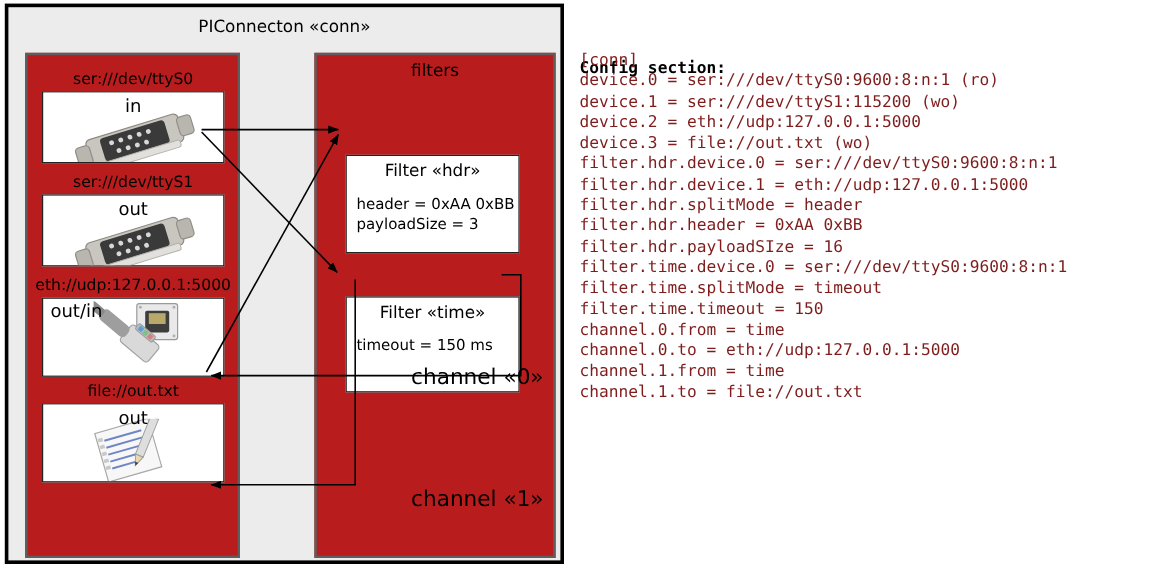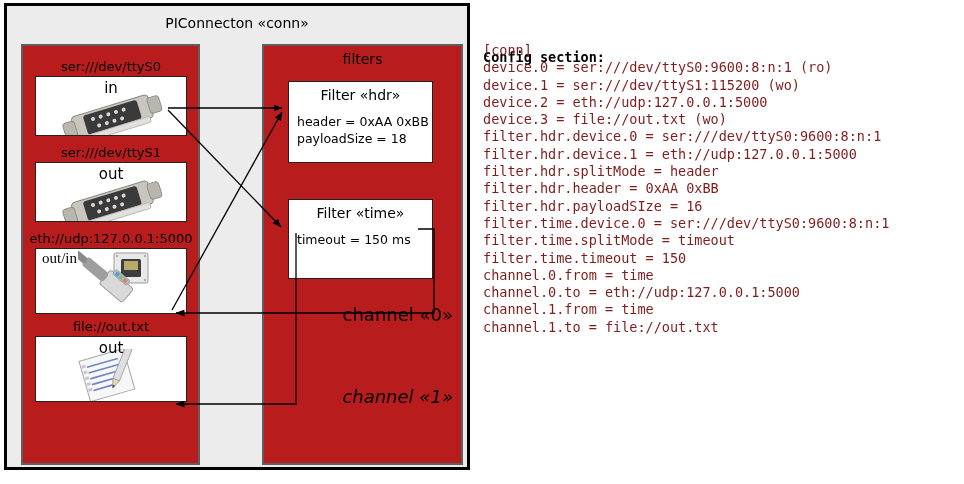--- a/index.html
+++ b/index.html
@@ -95,36 +95,36 @@
     text-align: center;
     font-size: 15px;
     color: #000;
     z-index: 3;
   }
   .dev-io.left {
     text-align: left;
     left: 6px;
     width: auto;
     top: 1px;
-    font-family: Liberation Serif, serif;
   }
 
   .dev-icon {
     position: absolute;
     pointer-events: none;
   }
 
   
   .filter-box {
     position: absolute;
     background: #ffffff;
     border: 1.5px solid #222;
     box-sizing: border-box;
     left: 24px;
     width: 145px;
+    margin-top: 48px;
   }
   #filter-hdr { top: 35px; height: 82px; }
   #filter-time { top: 153px; height: 80px; padding-left: 22px; }
   .filter-title {
     position: absolute;
     left: 0; top: 5px;
     width: 100%;
     text-align: center;
     font-size: 14px;
     color: #000;
@@ -139,21 +139,21 @@
   }
 
   .channel-label {
     position: absolute;
     right: 8px;
     font-size: 18px;
     color: #000;
     white-space: nowrap;
   }
   #channel-0-label { top: 258px; }
-  #channel-1-label { top: 340px; font-style: italic; }
+  #channel-1-label { top: 360px; }
 
   
   #connectors {
     position: absolute;
     left: 0; top: 0;
     width: 476px; height: 484px;
     pointer-events: none;
   }
 
   
@@ -306,21 +306,21 @@
 
       </div>
 
       <div class="panel" id="filters-panel">
         <div class="panel-title">filters</div>
 
         <div class="filter-box" id="filter-hdr">
           <div class="filter-title">Filter «hdr»</div>
           <div class="filter-props">
             <div>header = 0xAA 0xBB</div>
-            <div>payloadSize = 18</div>
+            <div>payloadSize = 3</div>
           </div>
         </div>
 
         <div class="filter-box" id="filter-time">
           <div class="filter-title">Filter «time»</div>
           <div class="filter-props">
             <div>timeout = 150 ms</div>
           </div>
         </div>
 

